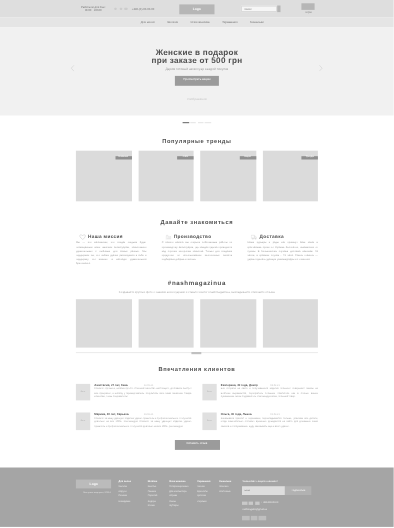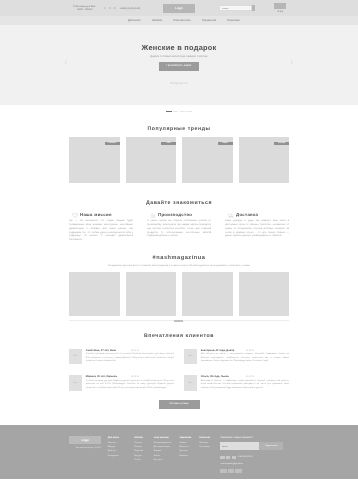--- a/index.html
+++ b/index.html
@@ -160,20 +160,21 @@
         <a href="#">Очки женские</a>
         <a href="#">Украшения</a>
         <a href="#">Кошельки</a>
       </div>
   </div>
 
   <div class="hero">
     <div class="inner">
       <h1>
         <span>Женские в подарок</span><br>
+        <span>при заказе от 500 грн</span>
       </h1>
       <div class="sub">Дарим готовый аксессуар каждой покупке</div>
       <div class="ctaw"><div class="cta">Просмотреть акцию</div></div>
       <div class="imgph">Изображение</div>
     </div>
     <div class="arrow l">
         <svg viewBox="0 0 12 20">
           <polyline points="10,2 2.5,10 10,18" fill="none" stroke="#cdcdcd" stroke-width="1.6" stroke-linecap="round" stroke-linejoin="round"></polyline>
         </svg>
       </div>

